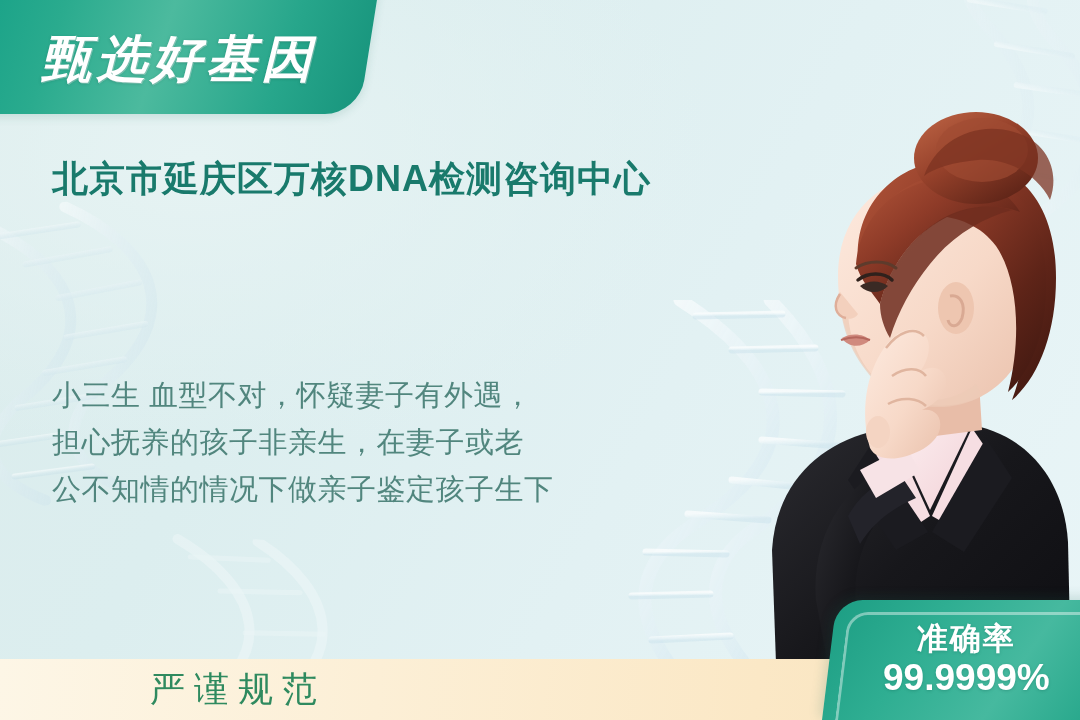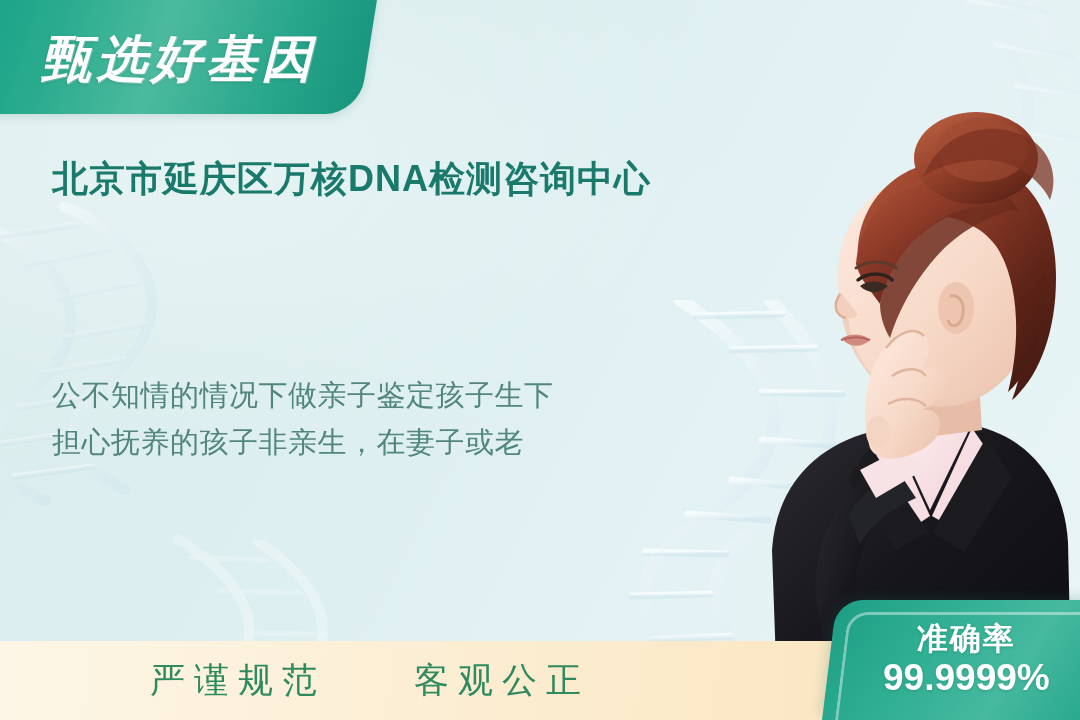--- a/index.html
+++ b/index.html
@@ -81,21 +81,21 @@
   
   #person {
     position:absolute; right:0; bottom:0;
     width:360px; height:640px;
     pointer-events:none;
   }
 
   
   #slogan-bar {
     position:absolute; left:0; bottom:0;
-    width:1080px; height:79px;
+    width:1080px; height:61px;
     background:linear-gradient(95deg,#fdf6e6 0%,#fcefd6 35%,#fbe8c6 70%,#f8e2bb 100%);
     display:flex; align-items:center;
   }
   #slogan-bar .slogan {
     font-size:35px;
     color:#2f8a5f;
     letter-spacing:9px;
     font-weight:400;
   }
   #slogan-1 { margin-left:150px; }
@@ -335,27 +335,27 @@
 
   <div id="logo-banner">
     <div id="logo-banner-inner">
       <span id="logo-text">甄选好基因</span>
     </div>
   </div>
 
   <h1 id="headline">北京市延庆区万核DNA检测咨询中心</h1>
 
   <div id="body-copy">
+    <div class="line">小三生 血型不对，怀疑妻子有外遇，</div>
+    <div class="line">担心抚养的孩子非亲生，在妻子或老</div>
     <div class="line">公不知情的情况下做亲子鉴定孩子生下</div>
-    <div class="line">担心抚养的孩子非亲生，在妻子或老</div>
   </div>
 
   <div id="slogan-bar">
     <span class="slogan" id="slogan-1">严谨规范</span>
-    <span class="slogan" id="slogan-2">客观公正</span>
   </div>
 
   <div id="accuracy-badge">
     <div id="accuracy-inner">
       <span id="accuracy-label">准确率</span>
       <span id="accuracy-value">99.9999%</span>
     </div>
   </div>
 
 </div>

